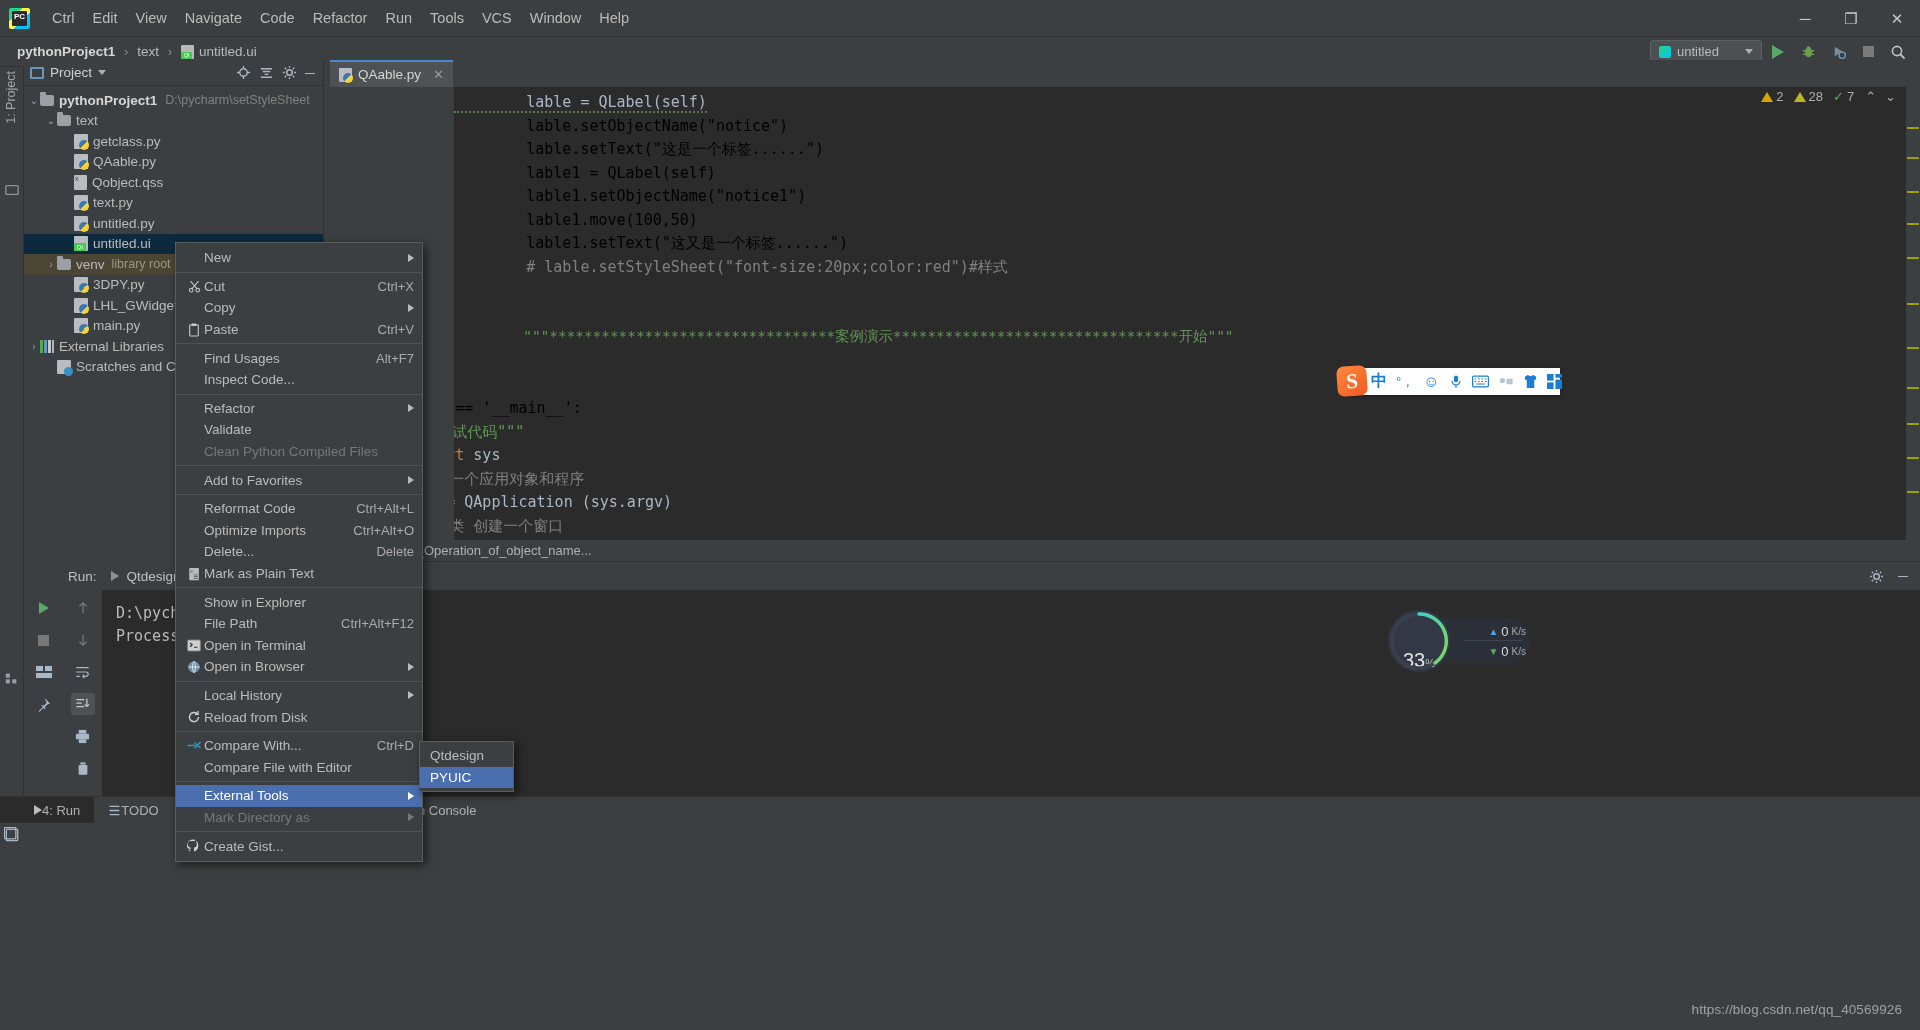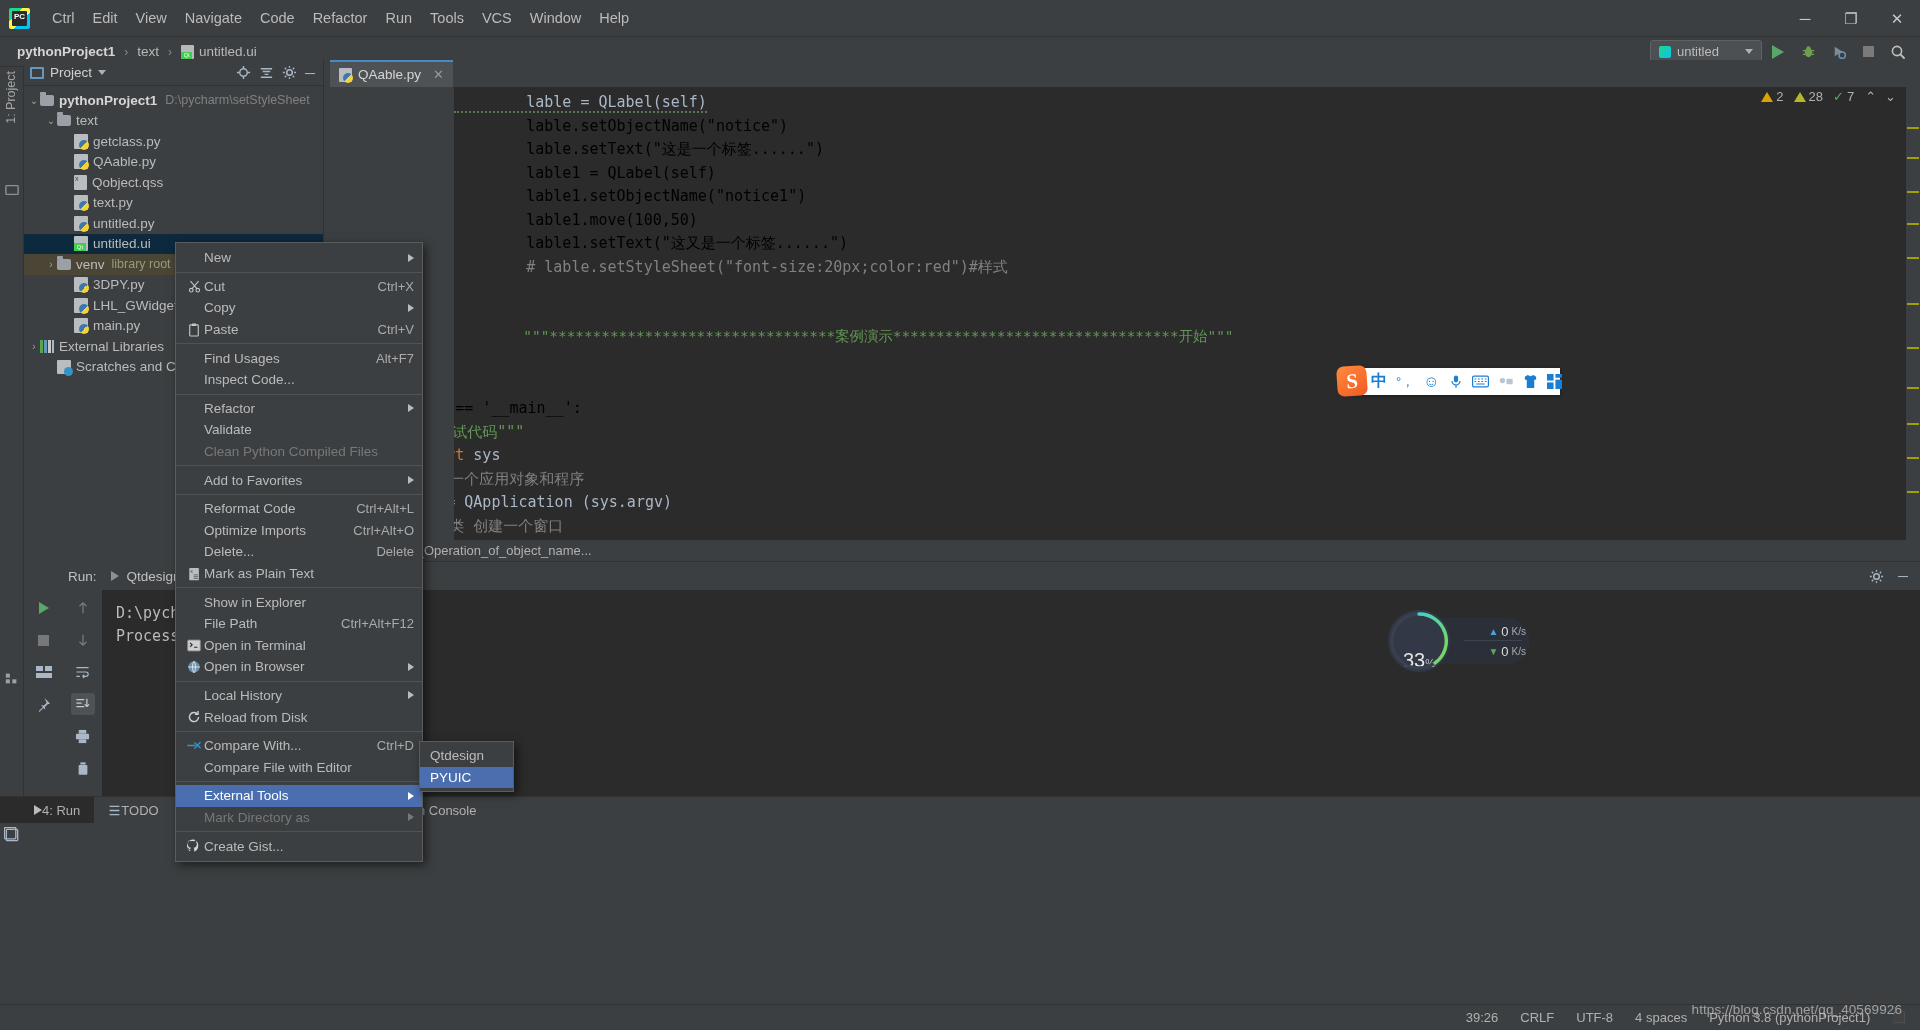--- a/index.html
+++ b/index.html
@@ -676,30 +676,20 @@
   </div>
 
   <div class="statusbar">
     <div style="position:absolute;left:4px;top:4px;">
       <svg width="17" height="17" viewBox="0 0 18 18">
           <rect x="2.5" y="2.5" width="12" height="12" rx="1" fill="none" stroke="#a9b7c6" stroke-width="1.4"></rect>
           <rect x="0.5" y="0.5" width="12" height="12" rx="1" fill="none" stroke="#a9b7c6" stroke-width="1.4"></rect>
         </svg>
     </div>
 
-    <div class="sb-row">
-      <div class="sb-right">
-        <span>39:26</span>
-        <span>CRLF</span>
-        <span>UTF-8</span>
-        <span>4 spaces</span>
-        <span>Python 3.8 (pythonProject1)</span>
-        <span style="color:#9a9a9a;font-size:11px;">⬛</span>
-      </div>
-    </div>
   </div>
 
   <div class="perf">
     <div class="perf-pill"></div>
     <div class="perf-circ">
       <svg width="62" height="62" viewBox="0 0 62 62" style="position:absolute;left:0;top:0;">
         <circle cx="31" cy="31" r="27" fill="none" stroke="#3a414e" stroke-width="3.4"></circle>
         <path d="M31 4 A27 27 0 0 1 47 53" fill="none" stroke="url(#g1)" stroke-width="3.4" stroke-linecap="round"></path>
         <defs>
             <linearGradient id="g1" x1="0" y1="0" x2="1" y2="1">

